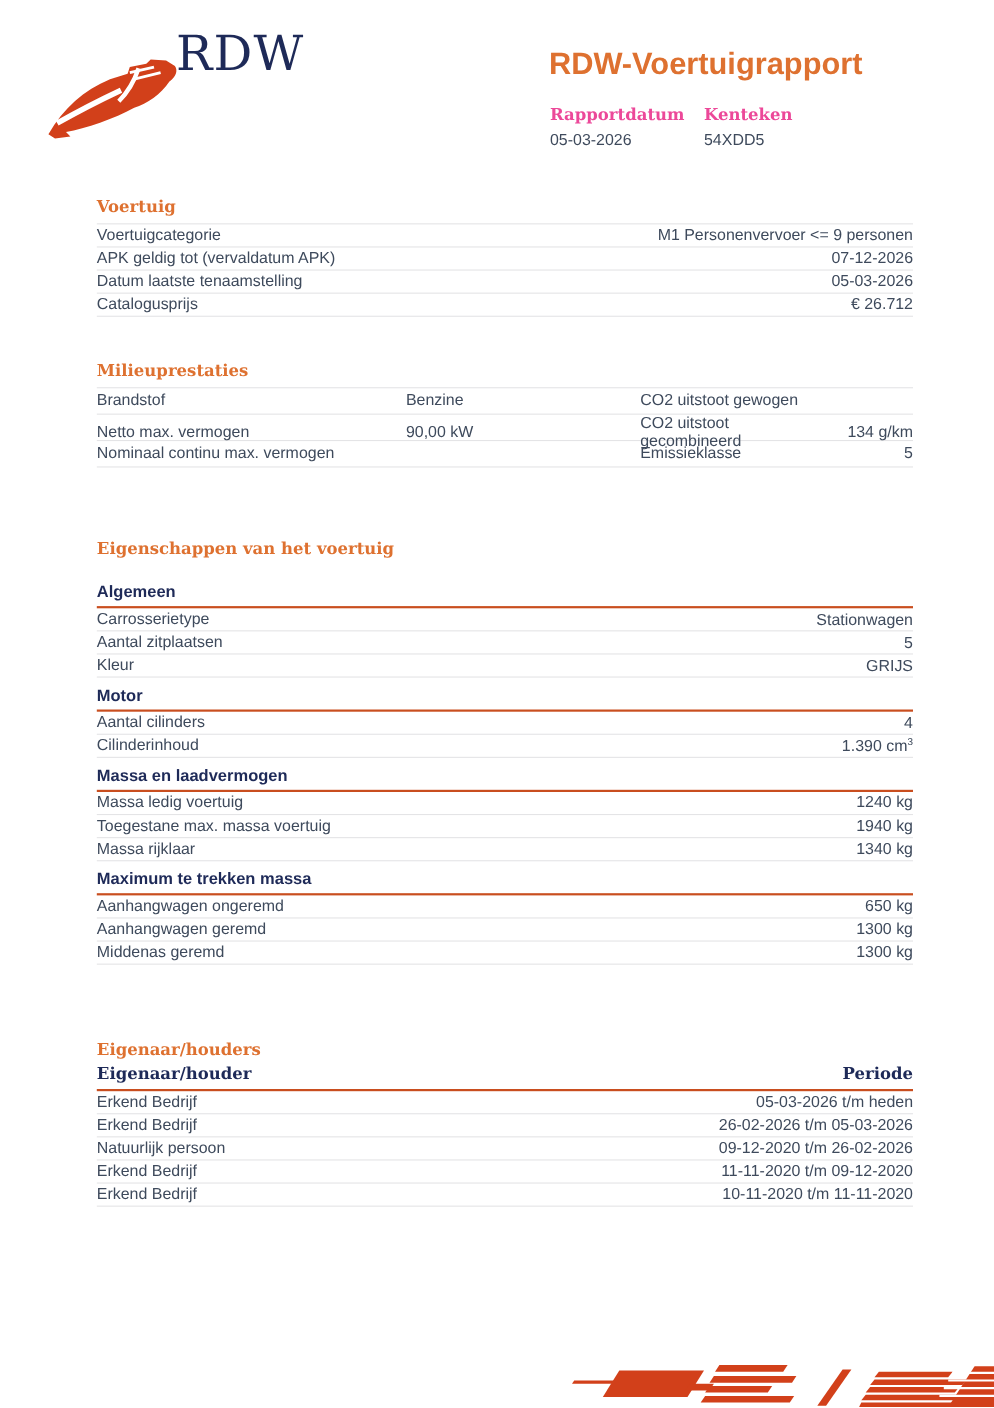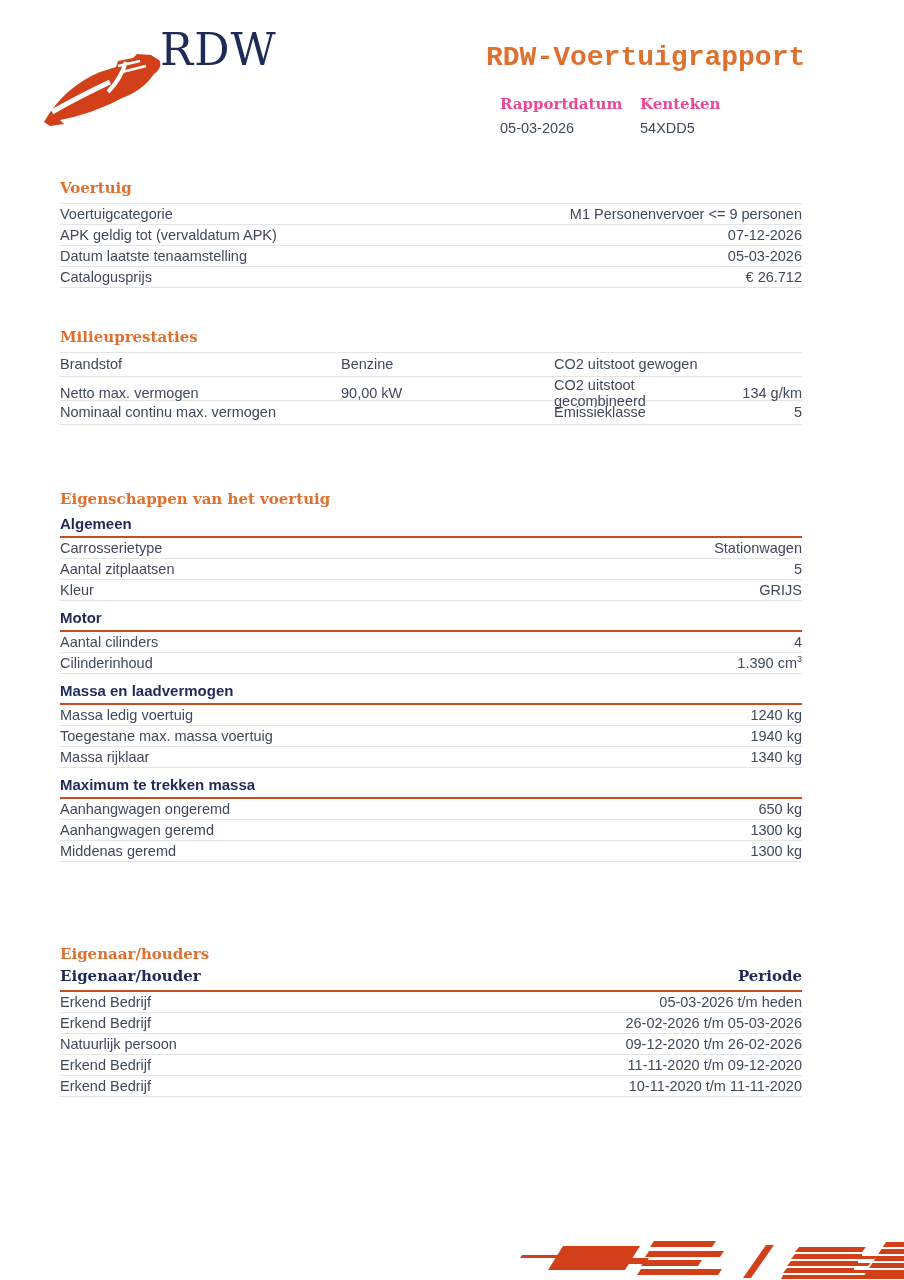--- a/index.html
+++ b/index.html
@@ -8,50 +8,50 @@
     overflow:hidden; font-family:"Liberation Sans", sans-serif; color:#3e4a5c;
   }
   
   .feather { position:absolute; left:38px; top:52px; width:125px; height:75px; }
   .wordmark {
     position:absolute; left:160px; top:28px;
     font-family:"DejaVu Serif", serif; font-weight:normal; font-size:44px;
     color:#1e2a58; letter-spacing:1px; line-height:1;
   }
   .doc-title {
-    position:absolute; left:486px; top:44px;
-    font-family:Liberation Mono, monospace; font-weight:bold; font-size:28px;
+    position:absolute; left:499px; top:44px;
+    font-family:Liberation Sans, sans-serif; font-weight:bold; font-size:28px;
     color:#de7130; line-height:1;
   }
   .meta { position:absolute; left:500px; top:95px; display:flex; }
   .meta-col { width:140px; }
   .meta-label { font-family:"DejaVu Serif", serif; font-weight:bold; font-size:15px; color:#ec4899; }
   .meta-value { font-size:14.5px; margin-top:7px; }
   
-  .section { position:absolute; left:60px; width:742px; }
+  .section { position:absolute; left:88px; width:742px; }
   .sec-title {
     font-family:"DejaVu Serif", serif; font-weight:bold; font-size:15px;
     color:#de7130; line-height:1.1;
   }
   .sec-title.ruled { padding-bottom:6px; border-bottom:1px solid #e4e4e6; }
   .row {
     display:flex; justify-content:space-between; align-items:center;
     height:20px; padding:0; border-bottom:1px solid #e4e4e6; font-size:14.5px;
   }
   .row .val { text-align:right; white-space:nowrap; }
   sup { font-size:9px; }
   
   .m-row {
     display:grid; grid-template-columns:253px 185px 1fr auto;
     align-items:center; height:23px; border-bottom:1px solid #e4e4e6; font-size:14.5px;gap:28px;
   }
   .m-row .v2 { text-align:right; white-space:nowrap; }
   
   .group { margin-top:8px; }
-  .group.first { margin-top:7px; }
+  .group.first { margin-top:22px; }
   .group-title {
     font-size:15px; font-weight:bold; color:#1e2a58;
     padding-bottom:4px; border-bottom:2px solid #c94e1f;
   }
   
   .owner-head {
     display:flex; justify-content:space-between;
     font-family:"DejaVu Serif", serif; font-weight:bold; font-size:15px; color:#1e2a58;
     margin-top:4px; padding-bottom:5px; border-bottom:2px solid #c94e1f;gap:31px;
   }

